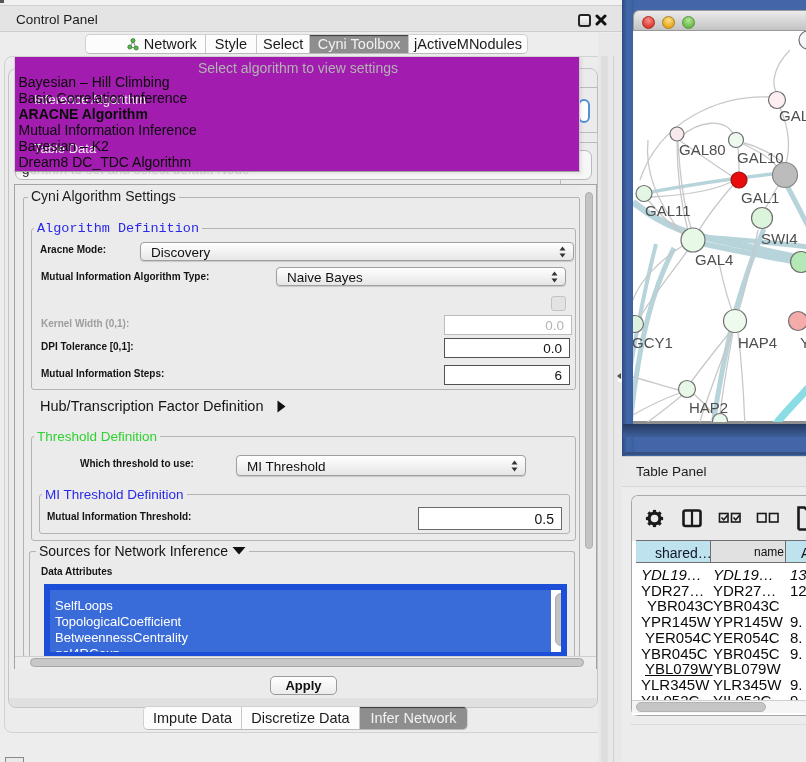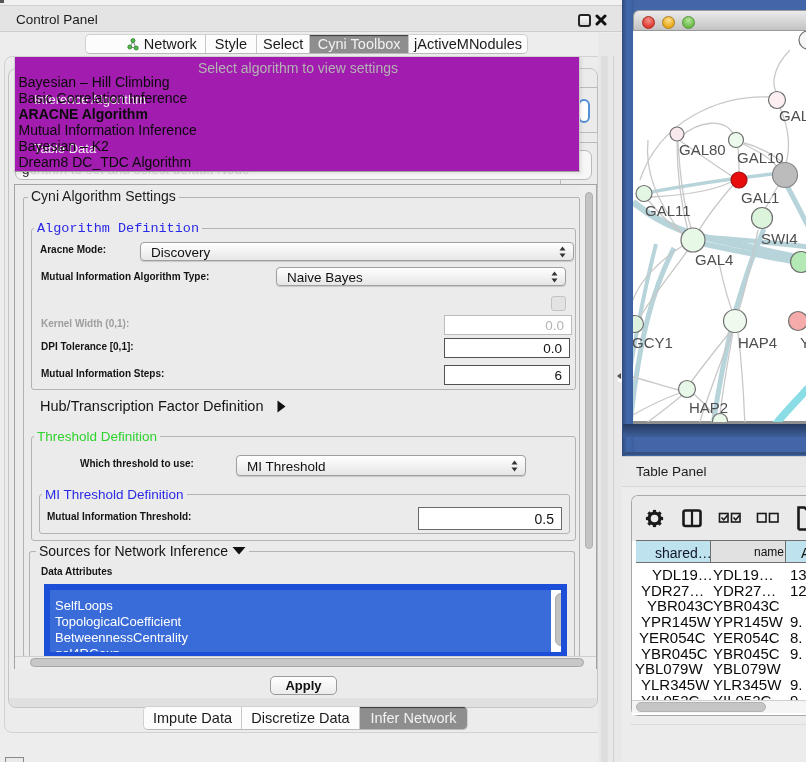--- a/index.html
+++ b/index.html
@@ -321,27 +321,27 @@
   <div class="abs" style="left:0;top:0;width:74px;height:21px;background:#bfe2ef;border-right:1px solid #6f6f6f;"></div>
   <div class="abs" style="left:75px;top:0;width:74px;height:21px;background:#e1e1e1;border-right:1px solid #6f6f6f;"></div>
   <div class="abs" style="left:150px;top:0;width:20px;height:21px;background:#bfe2ef;"></div>
 </div>
 <div class="abs" style="left:655px;top:545px;font-size:14px;color:#0f172a;">shared…</div>
 <div class="abs" style="left:733px;top:545px;font-size:12px;color:#111;margin-left:21px;">name</div>
 <div class="abs" style="left:801px;top:545px;font-size:14px;color:#111;">A</div>
 
 <div class="abs" style="left:632px;top:567px;width:174px;height:133px;overflow:hidden;font-size:15px;color:#0a0a0a;">
   <div style="position:relative;line-height:15.7px;">
-    <div style="padding-left:20px;position:relative;">YDL19…<span style="position:absolute;left:81px;">YDL19…</span><span style="position:absolute;left:158px;">13</span></div>
+    <div style="padding-left:9px;position:relative;font-style:italic;">YDL19…<span style="position:absolute;left:81px;">YDL19…</span><span style="position:absolute;left:158px;">13</span></div>
     <div style="padding-left:9px;position:relative;">YDR27…<span style="position:absolute;left:81px;">YDR27…</span><span style="position:absolute;left:158px;">12</span></div>
     <div style="padding-left:15px;position:relative;">YBR043C<span style="position:absolute;left:81px;">YBR043C</span></div>
     <div style="padding-left:9px;position:relative;">YPR145W<span style="position:absolute;left:81px;">YPR145W</span><span style="position:absolute;left:158px;">9.</span></div>
-    <div style="padding-left:7px;position:relative;">YER054C<span style="position:absolute;left:81px;">YER054C</span><span style="position:absolute;left:158px;">8.</span></div>
+    <div style="padding-left:13px;position:relative;">YER054C<span style="position:absolute;left:81px;">YER054C</span><span style="position:absolute;left:158px;">8.</span></div>
     <div style="padding-left:9px;position:relative;">YBR045C<span style="position:absolute;left:81px;">YBR045C</span><span style="position:absolute;left:158px;">9.</span></div>
-    <div style="padding-left:3px;position:relative;">YBL079W<span style="position:absolute;left:81px;">YBL079W</span></div>
+    <div style="padding-left:13px;position:relative;text-decoration:underline;">YBL079W<span style="position:absolute;left:81px;">YBL079W</span></div>
     <div style="padding-left:9px;position:relative;">YLR345W<span style="position:absolute;left:81px;">YLR345W</span><span style="position:absolute;left:158px;">9.</span></div>
     <div style="padding-left:9px;position:relative;">YIL052C<span style="position:absolute;left:81px;">YIL052C</span><span style="position:absolute;left:158px;">9</span></div>
   </div>
 </div>
 
 <div class="abs" style="left:632px;top:700px;width:174px;height:13px;background:#f5f5f5;border-top:1px solid #cfcfcf;box-sizing:border-box;"></div>
 <div class="abs" style="left:636px;top:701.5px;width:130px;height:10px;background:#c5c5c5;border:1px solid #b2b2b2;border-radius:5px;box-sizing:border-box;"></div>
 <div class="abs" style="left:632px;top:713px;width:174px;height:2px;background:#fff;"></div>
 <div class="abs" style="left:630px;top:724px;width:176px;height:1px;background:#dcdcdc;"></div>
 

